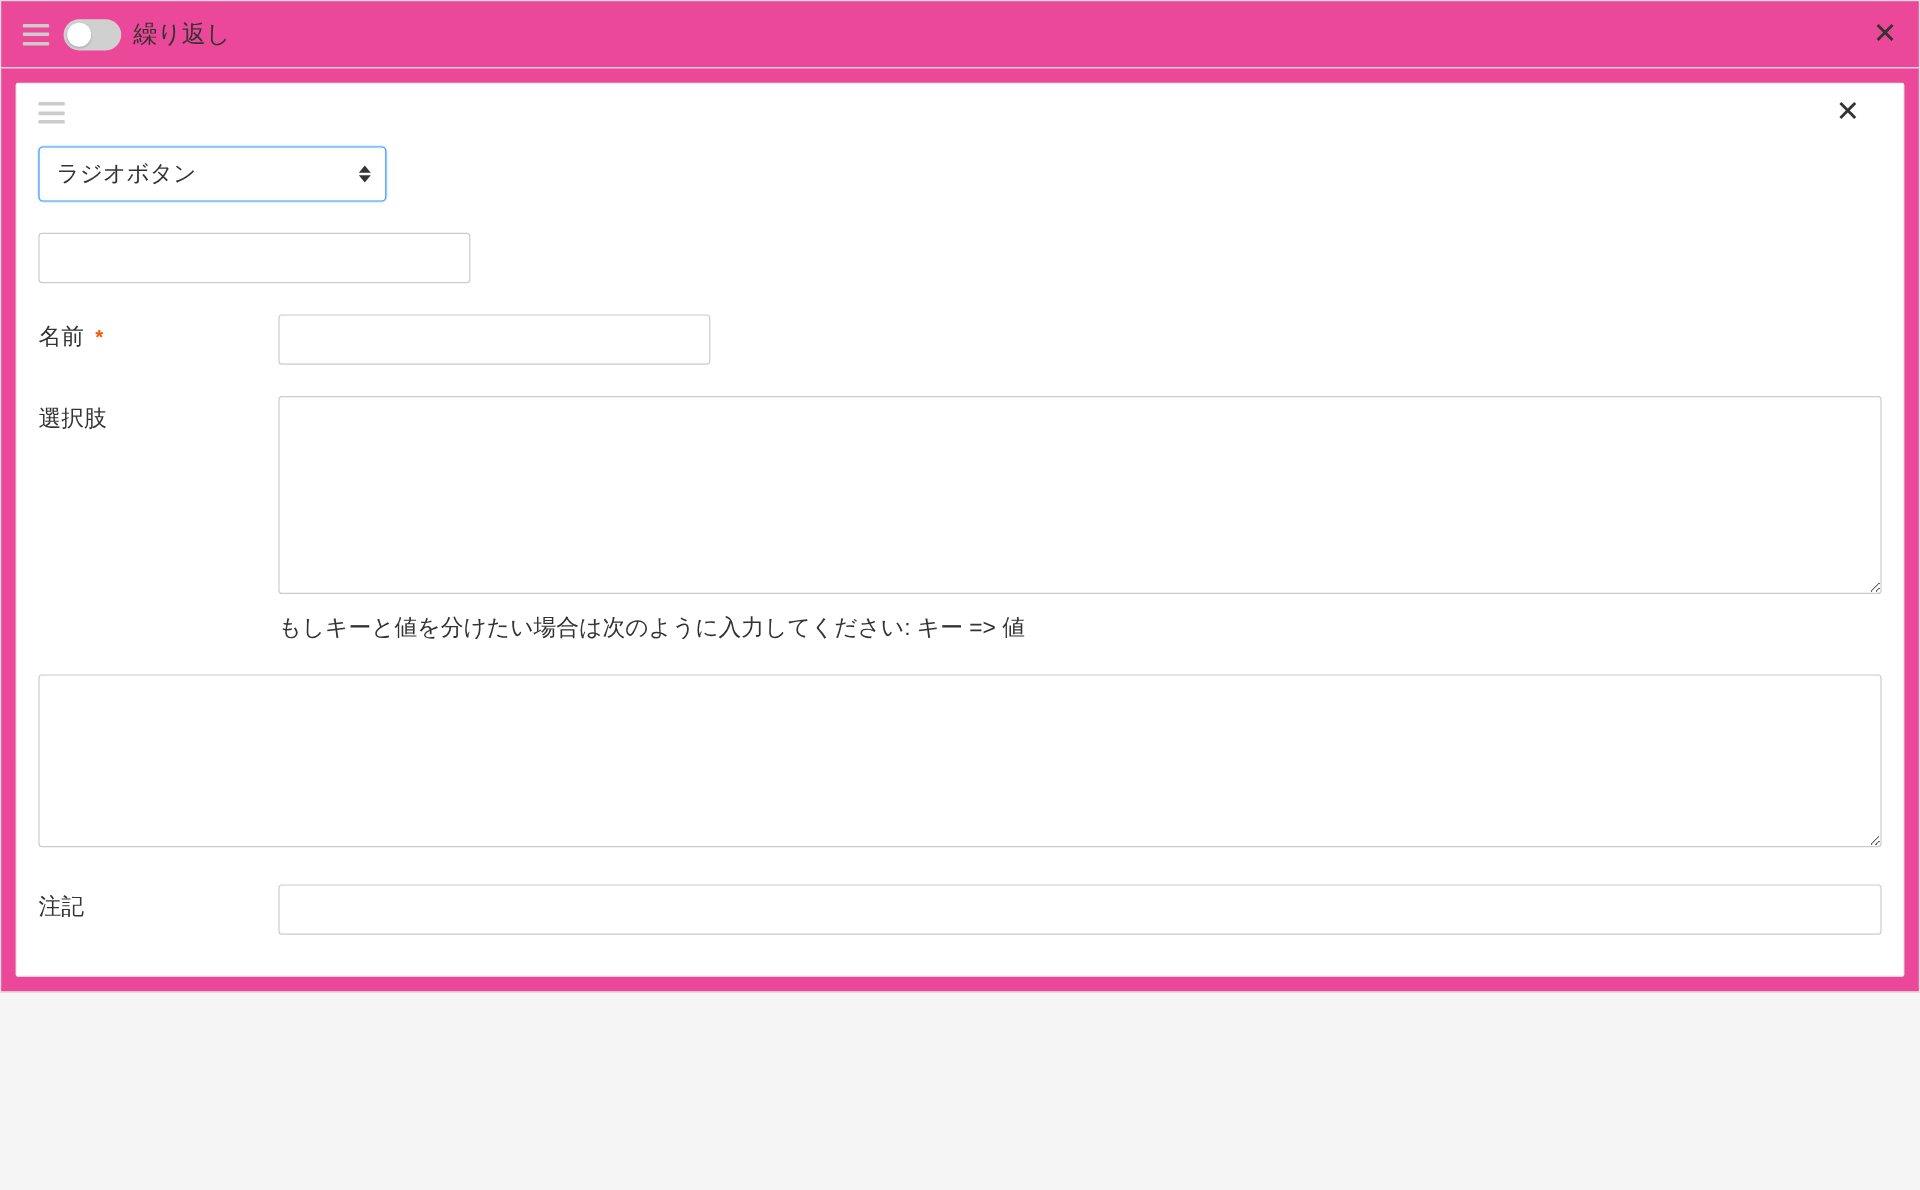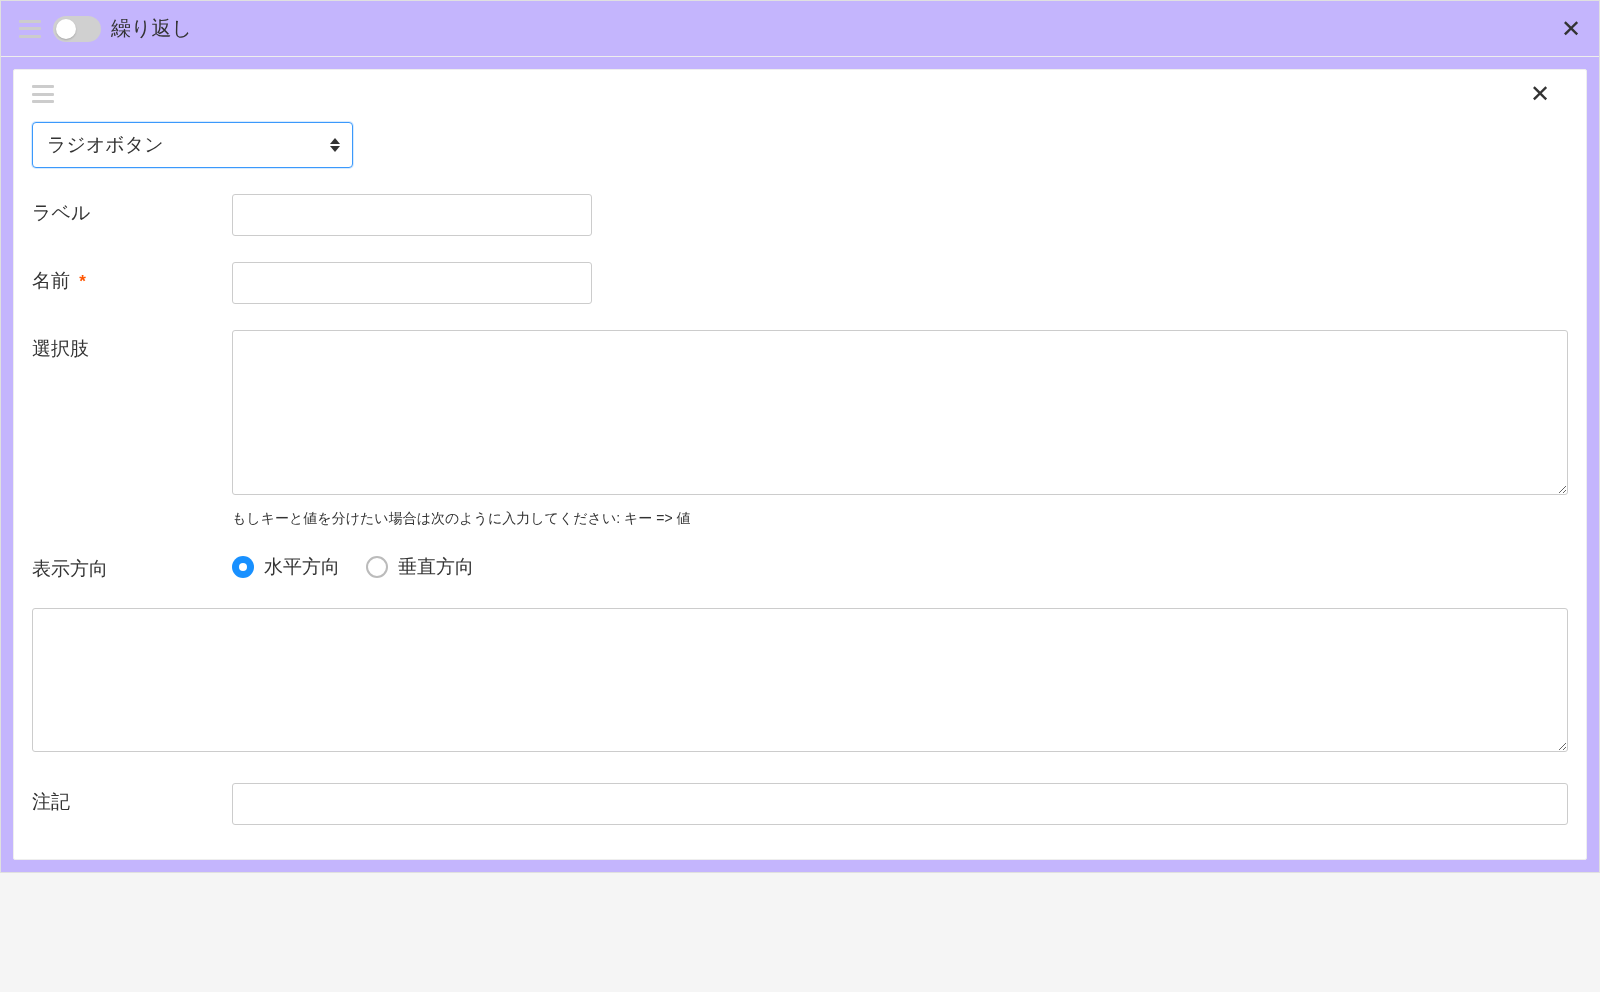--- a/index.html
+++ b/index.html
@@ -11,21 +11,21 @@
     body {
       font-family: -apple-system, BlinkMacSystemFont, "Segoe UI", "Hiragino Sans", "Hiragino Kaku Gothic ProN", Meiryo, sans-serif;
       background: #f5f5f5;
       padding: 0;
       margin: 0;
       color: #333;
       font-size: 18px;
     }
 
     .outer-panel {
-      background: #c4b5fd;
+      background: #ec4899;
       border: 1px solid #e0e0e0;
       margin: 0;
     }
 
     .outer-header {
       display: flex;
       align-items: center;
       padding: 10px 18px;
       position: relative;
       height: 56px;
@@ -127,21 +127,21 @@
       margin-left: 4px;
       font-size: 17px;
       font-weight: bold;
     }
 
     .form-control-wrap {
       flex: 1;
     }
 
     .form-select {
-      width: 321px;
+      width: 290px;
       height: 46px;
       border: 1px solid #3b99fc;
       border-radius: 4px;
       padding: 0 38px 0 14px;
       font-size: 19px;
       background: #fff;
       position: relative;
       display: flex;
       align-items: center;
       cursor: pointer;
@@ -201,21 +201,21 @@
       border-radius: 3px;
       padding: 8px 10px;
       font-size: 18px;
       font-family: inherit;
       background: #fff;
       resize: vertical;
     }
 
     .help-text {
       margin-top: 10px;
-      font-size: 14px;
+      font-size: 19px;
       color: #333;
     }
 
     .radio-group {
       display: flex;
       align-items: center;
       gap: 8px;
       padding-top: 0;
     }
 
@@ -298,21 +298,20 @@
           <span>ラジオボタン</span>
           <span class="select-arrows">
             <span class="select-arrow-up"></span>
             <span class="select-arrow-down"></span>
           </span>
         </div>
       </div>
     </div>
 
     <div class="form-row">
-      <div class="form-label">ラベル</div>
       <div class="form-control-wrap">
         <input type="text" class="form-input-small" value="" style="">
       </div>
     </div>
 
     <div class="form-row">
       <div class="form-label">
         <span>名前</span>
         <span class="required-asterisk">*</span>
       </div>
@@ -322,35 +321,20 @@
     </div>
 
     <div class="form-row">
       <div class="form-label">選択肢</div>
       <div class="form-control-wrap">
         <textarea class="form-textarea" rows="7" style=""></textarea>
         <div class="help-text">もしキーと値を分けたい場合は次のように入力してください: キー =&gt; 値</div>
       </div>
     </div>
 
-    <div class="form-row direction-row">
-      <div class="form-label">表示方向</div>
-      <div class="form-control-wrap">
-        <div class="radio-group">
-          <label class="radio-item">
-            <span class="radio-circle radio-selected"></span>
-            <span class="radio-label">水平方向</span>
-          </label>
-          <label class="radio-item">
-            <span class="radio-circle radio-unselected"></span>
-            <span class="radio-label">垂直方向</span>
-          </label>
-        </div>
-      </div>
-    </div>
 
 
     <div class="form-row">
       <div class="form-control-wrap">
         <textarea class="form-textarea" rows="6" style=""></textarea>
       </div>
     </div>
 
     <div class="form-row">
       <div class="form-label">注記</div>

